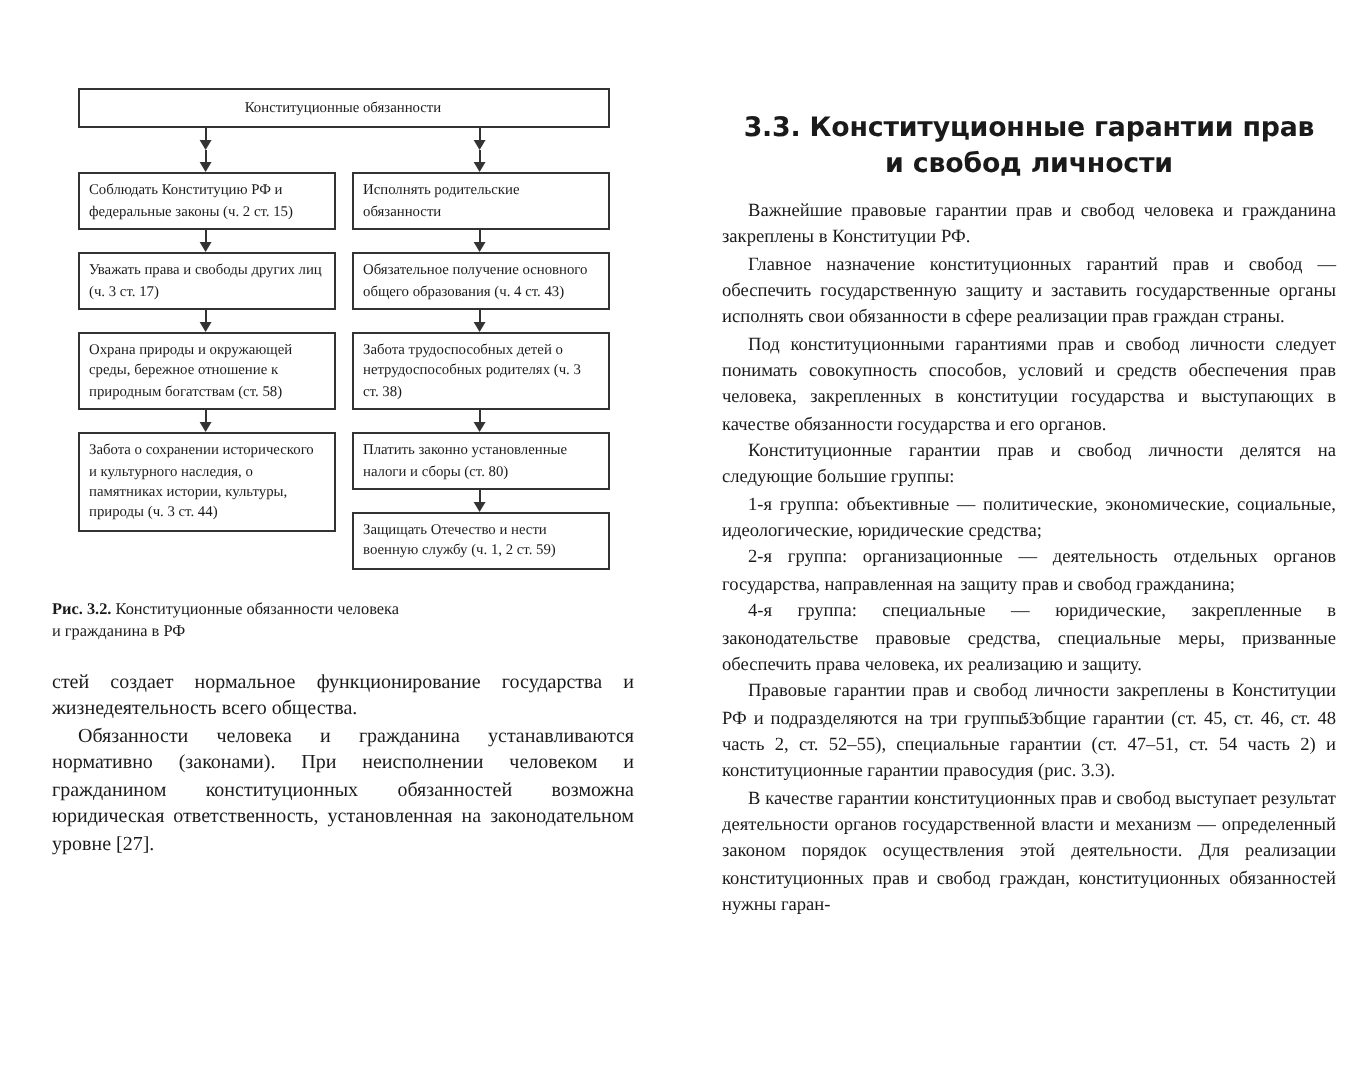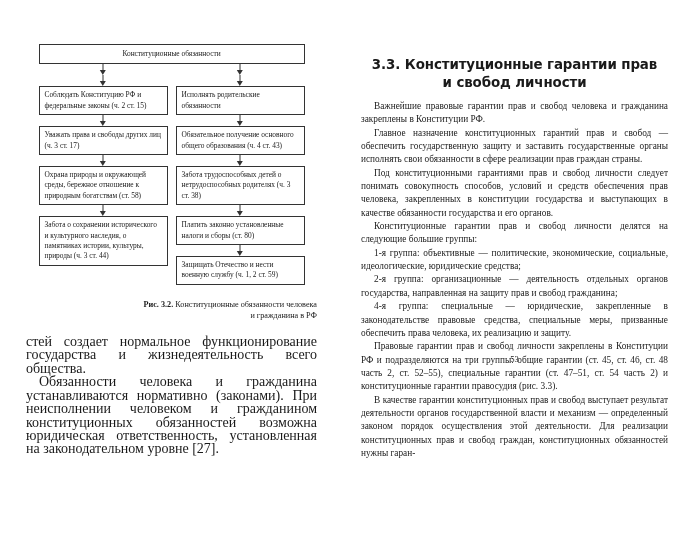--- a/index.html
+++ b/index.html
@@ -88,32 +88,32 @@
   .cols {
     display: flex;
     justify-content: space-between;
   }
   .col {
     width: 129px;
   }
 
   
   .caption {
-    text-align: right;
+    text-align: left;
     font-size: 8.2px;
     line-height: 11.6px;
     margin-top: 14px;
     margin-bottom: 13px;
   }
   .caption b { font-weight: bold; }
 
   
   .body-text p {
     margin: 0;
-    font-size: 14px;
+    font-size: 10px;
     line-height: 13.4px;
     text-align: justify;
     text-indent: 13px;
     hyphens: manual;
   }
   .body-text p.noindent { text-indent: 0; }
 
   .page-right .body-text p {
     font-size: 9.3px;
     line-height: 13.35px;

